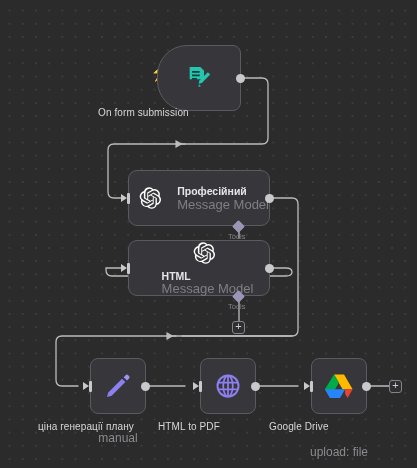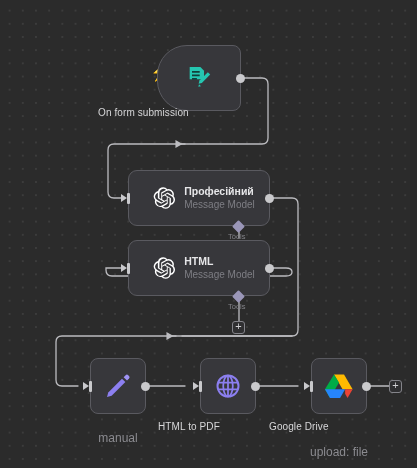--- a/index.html
+++ b/index.html
@@ -45,21 +45,21 @@
   .node.trigger {
     width: 84px;
     height: 66px;
     border-radius: 30px 8px 8px 30px;
   }
 
   .node.agent {
     width: 142px;
     height: 56px;
     border-radius: 9px;
-    justify-content: center;
+    justify-content: space-between;
     padding-left: 9px;
   }
 
   
   .caption {
     position: absolute;
     color: #d7d7d9;
     font-size: 10px;
     line-height: 13px;
     letter-spacing: .1px;
@@ -78,21 +78,21 @@
   .agent-text { margin-left: 8px; }
   .agent-title {
     color: #e6e6e8;
     font-size: 10.5px;
     line-height: 12.5px;
     font-weight: 600;
     white-space: nowrap;
   }
   .agent-sub {
     color: #7e7e84;
-    font-size: 10px;
+    font-size: 13px;
     line-height: 12px;
     margin-top: 1px;
     white-space: nowrap;
   }
 
   
   .port-out {
     position: absolute;
     width: 9px; height: 9px;
     border-radius: 50%;
@@ -209,21 +209,21 @@
       <div class="agent-title">Професійний</div>
       <div class="agent-sub">Message Model</div>
     </div>
     <div class="port-in" style="left:-8px; top:50%; margin-top:-4.5px;"></div>
     <div class="port-in-bar" style="left:-2px; top:50%; margin-top:-5.5px;"></div>
     <div class="port-out" style="right:-5px; top:50%; margin-top:-4.5px;"></div>
   </div>
   <div class="tool-diamond" style="left:234px; top:222px;"></div>
   <div class="tool-label" style="left:228px; top:232px;">Tools</div>
 
-  <div class="node agent" style="left:128px; top:240px;">
+  <div class="node agent" style="left:128px; top:240px;flex-direction:column;">
     <svg width="24" height="24" viewBox="0 0 24 24">
       <path fill="#ffffff" d="M21.6 10.1a5.3 5.3 0 0 0-.46-4.37 5.4 5.4 0 0 0-5.82-2.6A5.35 5.35 0 0 0 11.2 1.3a5.4 5.4 0 0 0-5.15 3.74A5.34 5.34 0 0 0 2.5 7.63a5.4 5.4 0 0 0 .67 6.33 5.3 5.3 0 0 0 .46 4.37 5.4 5.4 0 0 0 5.82 2.6 5.34 5.34 0 0 0 4.02 1.8 5.4 5.4 0 0 0 5.16-3.75 5.34 5.34 0 0 0 3.56-2.59 5.4 5.4 0 0 0-.67-6.33zm-8.07 11.3a4 4 0 0 1-2.57-.93l.13-.07 4.27-2.47a.7.7 0 0 0 .35-.6v-6.03l1.8 1.05v4.99a4.02 4.02 0 0 1-3.98 4.06zM4.9 17.75a4 4 0 0 1-.48-2.69l.13.08 4.27 2.46a.69.69 0 0 0 .7 0l5.22-3.01v2.08l-4.32 2.5a4.02 4.02 0 0 1-5.52-1.42zM3.78 8.48a4 4 0 0 1 2.09-1.76v5.08a.69.69 0 0 0 .35.6l5.2 3-1.8 1.04-4.32-2.49a4.02 4.02 0 0 1-1.52-5.47zm14.83 3.45l-5.22-3.03 1.8-1.04 4.32 2.5a4.01 4.01 0 0 1-.62 7.24v-5.08a.7.7 0 0 0-.28-.59zm1.79-2.7l-.13-.08-4.26-2.48a.69.69 0 0 0-.7 0l-5.21 3.02V7.62l4.32-2.5a4.01 4.01 0 0 1 5.98 4.12zM9.2 12.93l-1.8-1.04V6.9a4.01 4.01 0 0 1 6.58-3.08l-.13.07L9.58 6.36a.7.7 0 0 0-.35.6zm.98-2.1L12.5 9.5l2.33 1.34v2.68l-2.32 1.34-2.33-1.34z"></path>
     </svg>
     <div class="agent-text">
       <div class="agent-title">HTML</div>
       <div class="agent-sub">Message Model</div>
     </div>
     <div class="port-in" style="left:-8px; top:50%; margin-top:-4.5px;"></div>
     <div class="port-in-bar" style="left:-2px; top:50%; margin-top:-5.5px;"></div>
     <div class="port-out" style="right:-5px; top:50%; margin-top:-4.5px;"></div>
@@ -236,20 +236,21 @@
 
   <div class="node square" style="left:90px; top:358px;">
     <svg width="30" height="30" viewBox="0 0 24 24">
       <path fill="#8c7ff0" d="M4.2 17.1l-1.0 3.7 3.7-1.0 11.0-11.0-2.7-2.7z"></path>
       <path fill="#9f93f5" d="M16.5 4.9l2.7 2.7 1.6-1.6a1.45 1.45 0 0 0 0-2.05l-.65-.65a1.45 1.45 0 0 0-2.05 0z"></path>
     </svg>
     <div class="port-in" style="left:-8px; top:50%; margin-top:-4.5px;"></div>
     <div class="port-in-bar" style="left:-2px; top:50%; margin-top:-5.5px;"></div>
     <div class="port-out" style="right:-5px; top:50%; margin-top:-4.5px;"></div>
   </div>
+  <div class="caption" style="left:38px; top:420px; width:160px;">ціна генерації плану</div>
   <div class="subcaption" style="left:38px; top:433px; width:160px;">manual</div>
 
   <div class="node square" style="left:200px; top:358px;">
     <svg width="28" height="28" viewBox="0 0 24 24">
       <circle cx="12" cy="12" r="9" fill="none" stroke="#8c7ff0" stroke-width="1.7"></circle>
       <ellipse cx="12" cy="12" rx="4.1" ry="9" fill="none" stroke="#8c7ff0" stroke-width="1.5"></ellipse>
       <path d="M3.4 9.2h17.2M3.4 14.8h17.2M12 3v18" stroke="#8c7ff0" stroke-width="1.5" fill="none"></path>
     </svg>
     <div class="port-in" style="left:-8px; top:50%; margin-top:-4.5px;"></div>
     <div class="port-in-bar" style="left:-2px; top:50%; margin-top:-5.5px;"></div>

